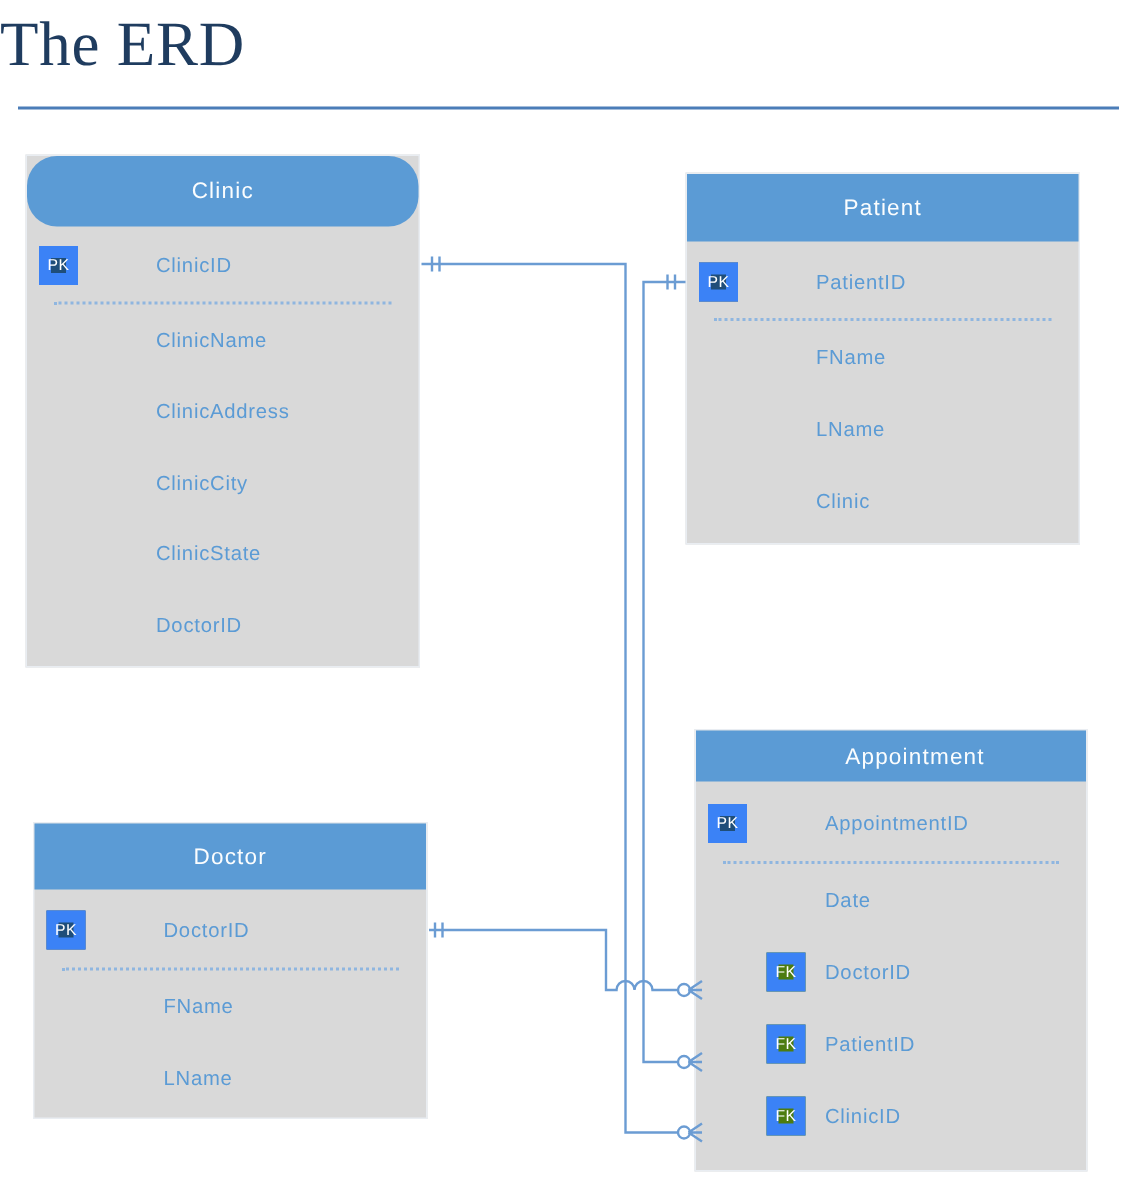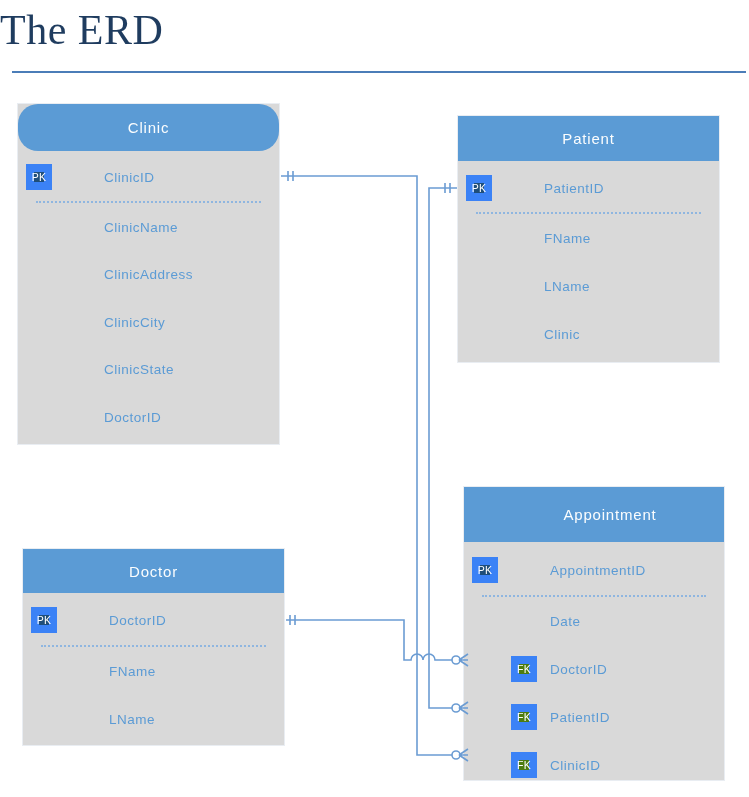--- a/index.html
+++ b/index.html
@@ -103,21 +103,21 @@
   </div>
   <div class="row">
     <span class="field-label">FName</span>
   </div>
   <div class="row">
     <span class="field-label">LName</span>
   </div>
 </div>
 
 <div class="erd-table" style="left:463px;top:486px;width:262px;height:295px;">
-  <div class="erd-header" style="height:55px;padding-left:32px;">Appointment</div>
+  <div class="erd-header" style="height:34px;padding-left:32px;">Appointment</div>
   <div class="row pk-row" style="height:55px;">
     <span class="badge pk">PK</span>
     <span class="field-label">AppointmentID</span>
   </div>
   <div class="row">
     <span class="field-label">Date</span>
   </div>
   <div class="row">
     <span class="badge fk">FK</span>
     <span class="field-label">DoctorID</span>

